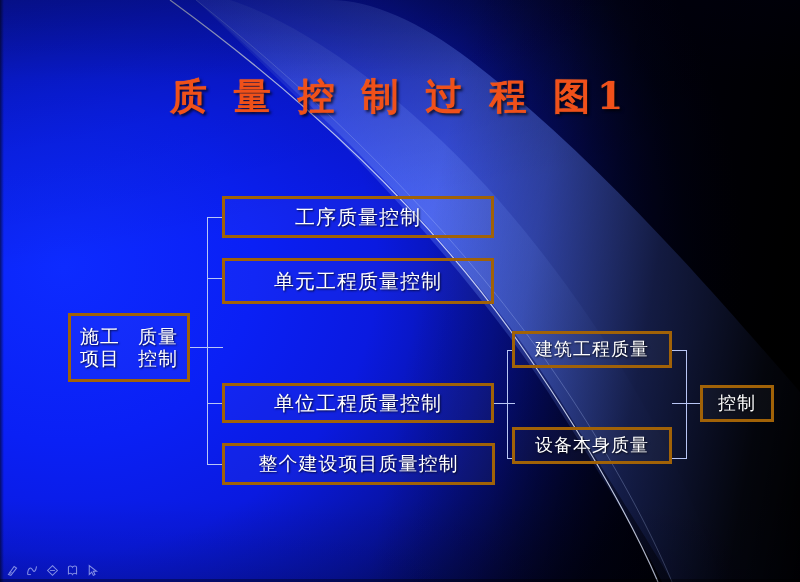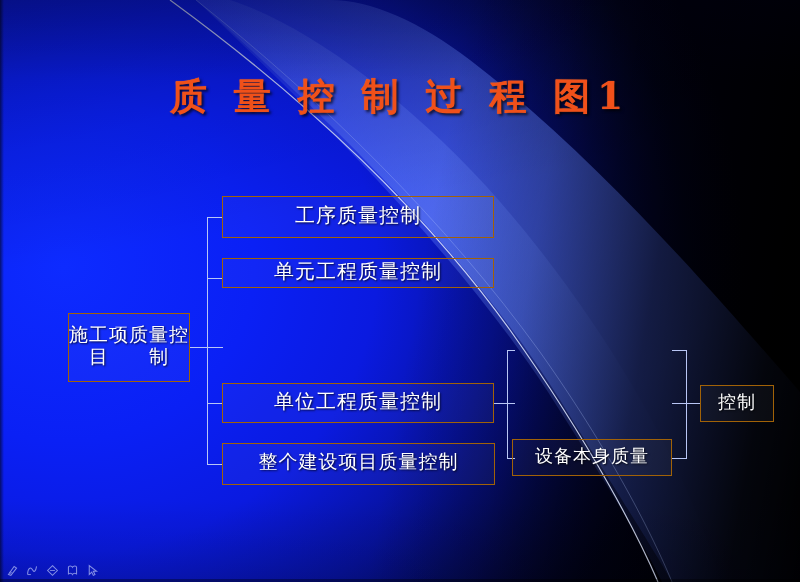--- a/index.html
+++ b/index.html
@@ -51,23 +51,23 @@
     letter-spacing:7px;
     color:#f0501a;
     text-shadow:2px 2px 3px rgba(0,0,0,0.75), 0 0 1px #ff7a3a;
     white-space:nowrap;
   }
 
   
   .node{
     position:absolute;
     box-sizing:border-box;
-    border:1px solid #a16207;
+    border:3px solid #a16207;
     color:#ffffff;
-    font-family:Liberation Mono, monospace;
+    font-family:Liberation Sans, sans-serif;
     display:flex;align-items:center;justify-content:center;
     text-align:center;
     line-height:1.12;
     background:rgba(255,255,255,0.035);
     text-shadow:1px 1px 2px rgba(0,0,0,0.8);
     letter-spacing:1px;
   }
   .n-root{font-size:19px;}
   .n-mid{font-size:20px;}
   .n-right{font-size:18px;}
@@ -151,36 +151,39 @@
 
   <div class="node n-root" style="left:68px;top:313px;width:122px;height:69px;flex-direction:row;">
     <span>施工项目</span>
     <span>质量控制</span>
   </div>
 
   <div class="node n-mid" style="left:222px;top:196px;width:272px;height:42px;">
     <span>工序质量控制</span>
   </div>
 
-  <div class="node n-mid" style="left:222px;top:258px;width:272px;height:30px;">
+  <div class="node n-mid" style="left:222px;top:258px;width:272px;height:46px;">
     <span>单元工程质量控制</span>
   </div>
 
 
   <div class="node n-mid" style="left:222px;top:383px;width:272px;height:40px;">
     <span>单位工程质量控制</span>
   </div>
 
   <div class="node n-mid" style="left:222px;top:443px;width:273px;height:42px;font-size:19px;">
     <span>整个建设项目质量控制</span>
   </div>
 
-
-
-  <div class="node n-right" style="left:512px;top:439px;width:160px;height:37px;">
+  <div class="node n-right" style="left:512px;top:331px;width:160px;height:37px;">
+    <span>建筑工程质量</span>
+  </div>
+
+
+  <div class="node n-right" style="left:512px;top:427px;width:160px;height:37px;">
     <span>设备本身质量</span>
   </div>
 
   <div class="node n-ctrl" style="left:700px;top:385px;width:74px;height:37px;text-align:center;">
     <span>控制</span>
   </div>
 
   <div id="tray">
     <span class="ico">
       <svg viewBox="0 0 16 16">

